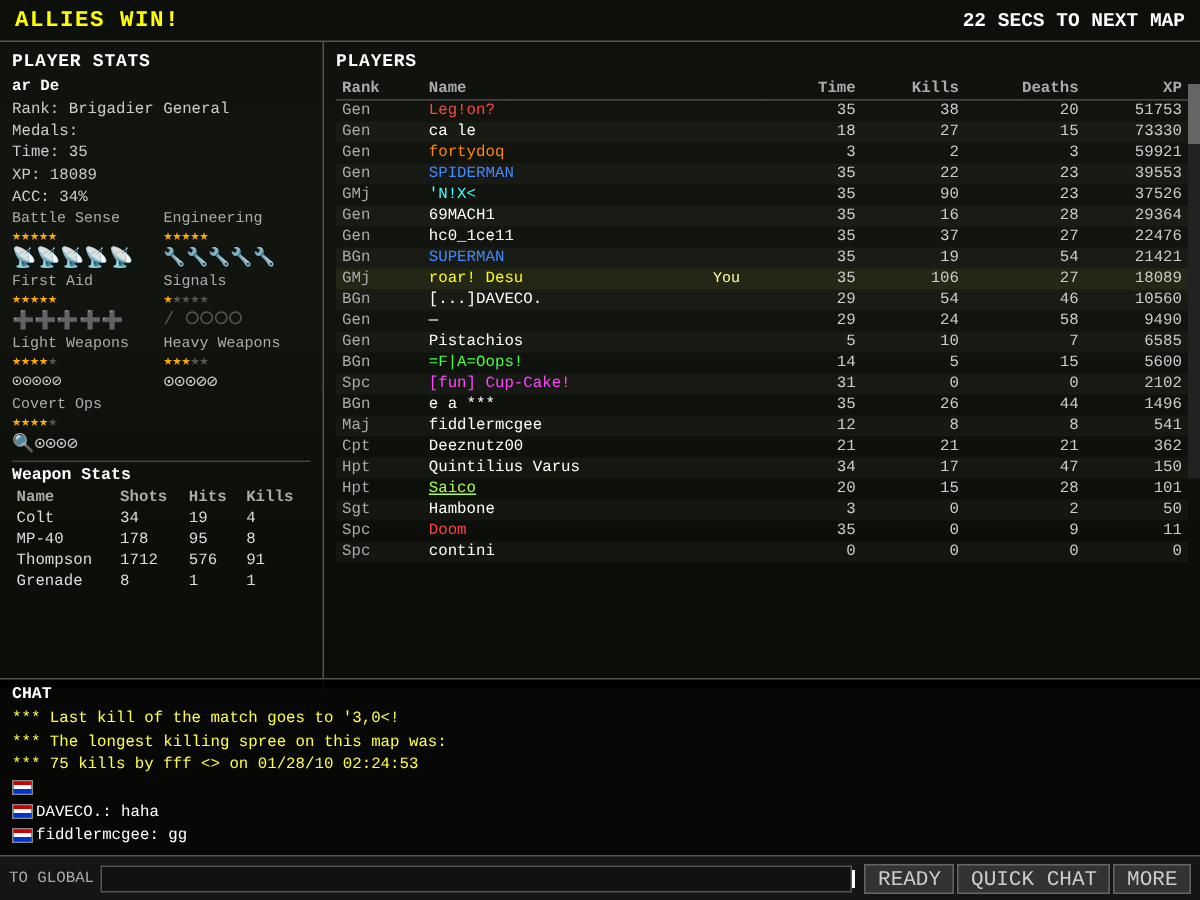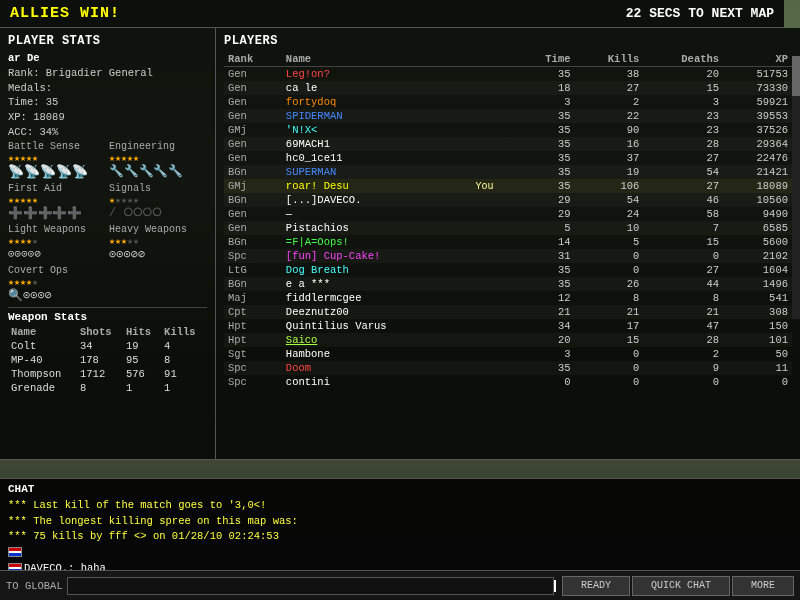--- a/index.html
+++ b/index.html
@@ -19,21 +19,21 @@
       position: absolute;
       top: 0; left: 0;
       width: 800px; height: 600px;
       background: linear-gradient(180deg, #556644 0%, #667755 30%, #445533 60%, #333 100%);
       z-index: 0;
     }
 
     
     .top-bar {
       position: absolute;
-      top: 0; left: 0; right: 16px;
+      top: 0; left: 0; right: 0;
       height: 28px;
       background: rgba(0,0,0,0.85);
       display: flex;
       align-items: center;
       justify-content: space-between;
       padding: 0 10px;
       z-index: 10;
       border-bottom: 1px solid #555;
     }
     .top-bar .allies-win {
@@ -180,21 +180,21 @@
       position: absolute;
       top: 0;
     }
 
     
     .chat-panel {
       position: absolute;
       bottom: 30px;
       left: 0;
       right: 0;
-      height: 92px;
+      height: 118px;
       background: rgba(0,0,0,0.88);
       border-top: 1px solid #555;
       padding: 4px 8px;
       z-index: 10;
       overflow: hidden;
     }
     .chat-title {
       color: #ffffff;
       font-weight: bold;
       font-size: 11px;
@@ -264,22 +264,22 @@
 
     .toolbar-buttons {
       display: flex;
       gap: 2px;
       padding-right: 6px;
     }
     .toolbar-btn {
       background: #333;
       border: 1px solid #666;
       color: #ccc;
-      font-size: 10px;
-      padding: 2px 18px;
+      font-size: 14px;
+      padding: 2px 8px;
       cursor: pointer;
       font-family: 'Courier New', monospace;
       height: 20px;
     }
   </style>
 </head>
 <body>
 
 <div class="game-bg"></div>
 
@@ -515,29 +515,20 @@
           <tr>
             <td style="color: rgb(170, 170, 170);">Spc</td>
             <td style="color: rgb(255, 68, 255);">[fun] Cup-Cake!</td>
             <td></td>
             <td class="right">31</td>
             <td class="right">0</td>
             <td class="right">0</td>
             <td class="right">2102</td>
           </tr>
           <tr>
-            <td style="color: rgb(170, 170, 170);">LtG</td>
-            <td style="color: rgb(68, 255, 255);">Dog Breath</td>
-            <td></td>
-            <td class="right">35</td>
-            <td class="right">0</td>
-            <td class="right">27</td>
-            <td class="right">1604</td>
-          </tr>
-          <tr>
             <td style="color: rgb(170, 170, 170);">BGn</td>
             <td style="color: rgb(255, 255, 255);">e a ***</td>
             <td></td>
             <td class="right">35</td>
             <td class="right">26</td>
             <td class="right">44</td>
             <td class="right">1496</td>
           </tr>
           <tr>
             <td style="color: rgb(170, 170, 170);">Maj</td>
@@ -548,21 +539,21 @@
             <td class="right">8</td>
             <td class="right">541</td>
           </tr>
           <tr>
             <td style="color: rgb(170, 170, 170);">Cpt</td>
             <td style="color: rgb(255, 255, 255);">Deeznutz00</td>
             <td></td>
             <td class="right">21</td>
             <td class="right">21</td>
             <td class="right">21</td>
-            <td class="right">308</td>
+            <td class="right">362</td>
           </tr>
           <tr>
             <td style="color: rgb(170, 170, 170);">Hpt</td>
             <td style="color: rgb(255, 255, 255);">Quintilius Varus</td>
             <td></td>
             <td class="right">34</td>
             <td class="right">17</td>
             <td class="right">47</td>
             <td class="right">150</td>
           </tr>

